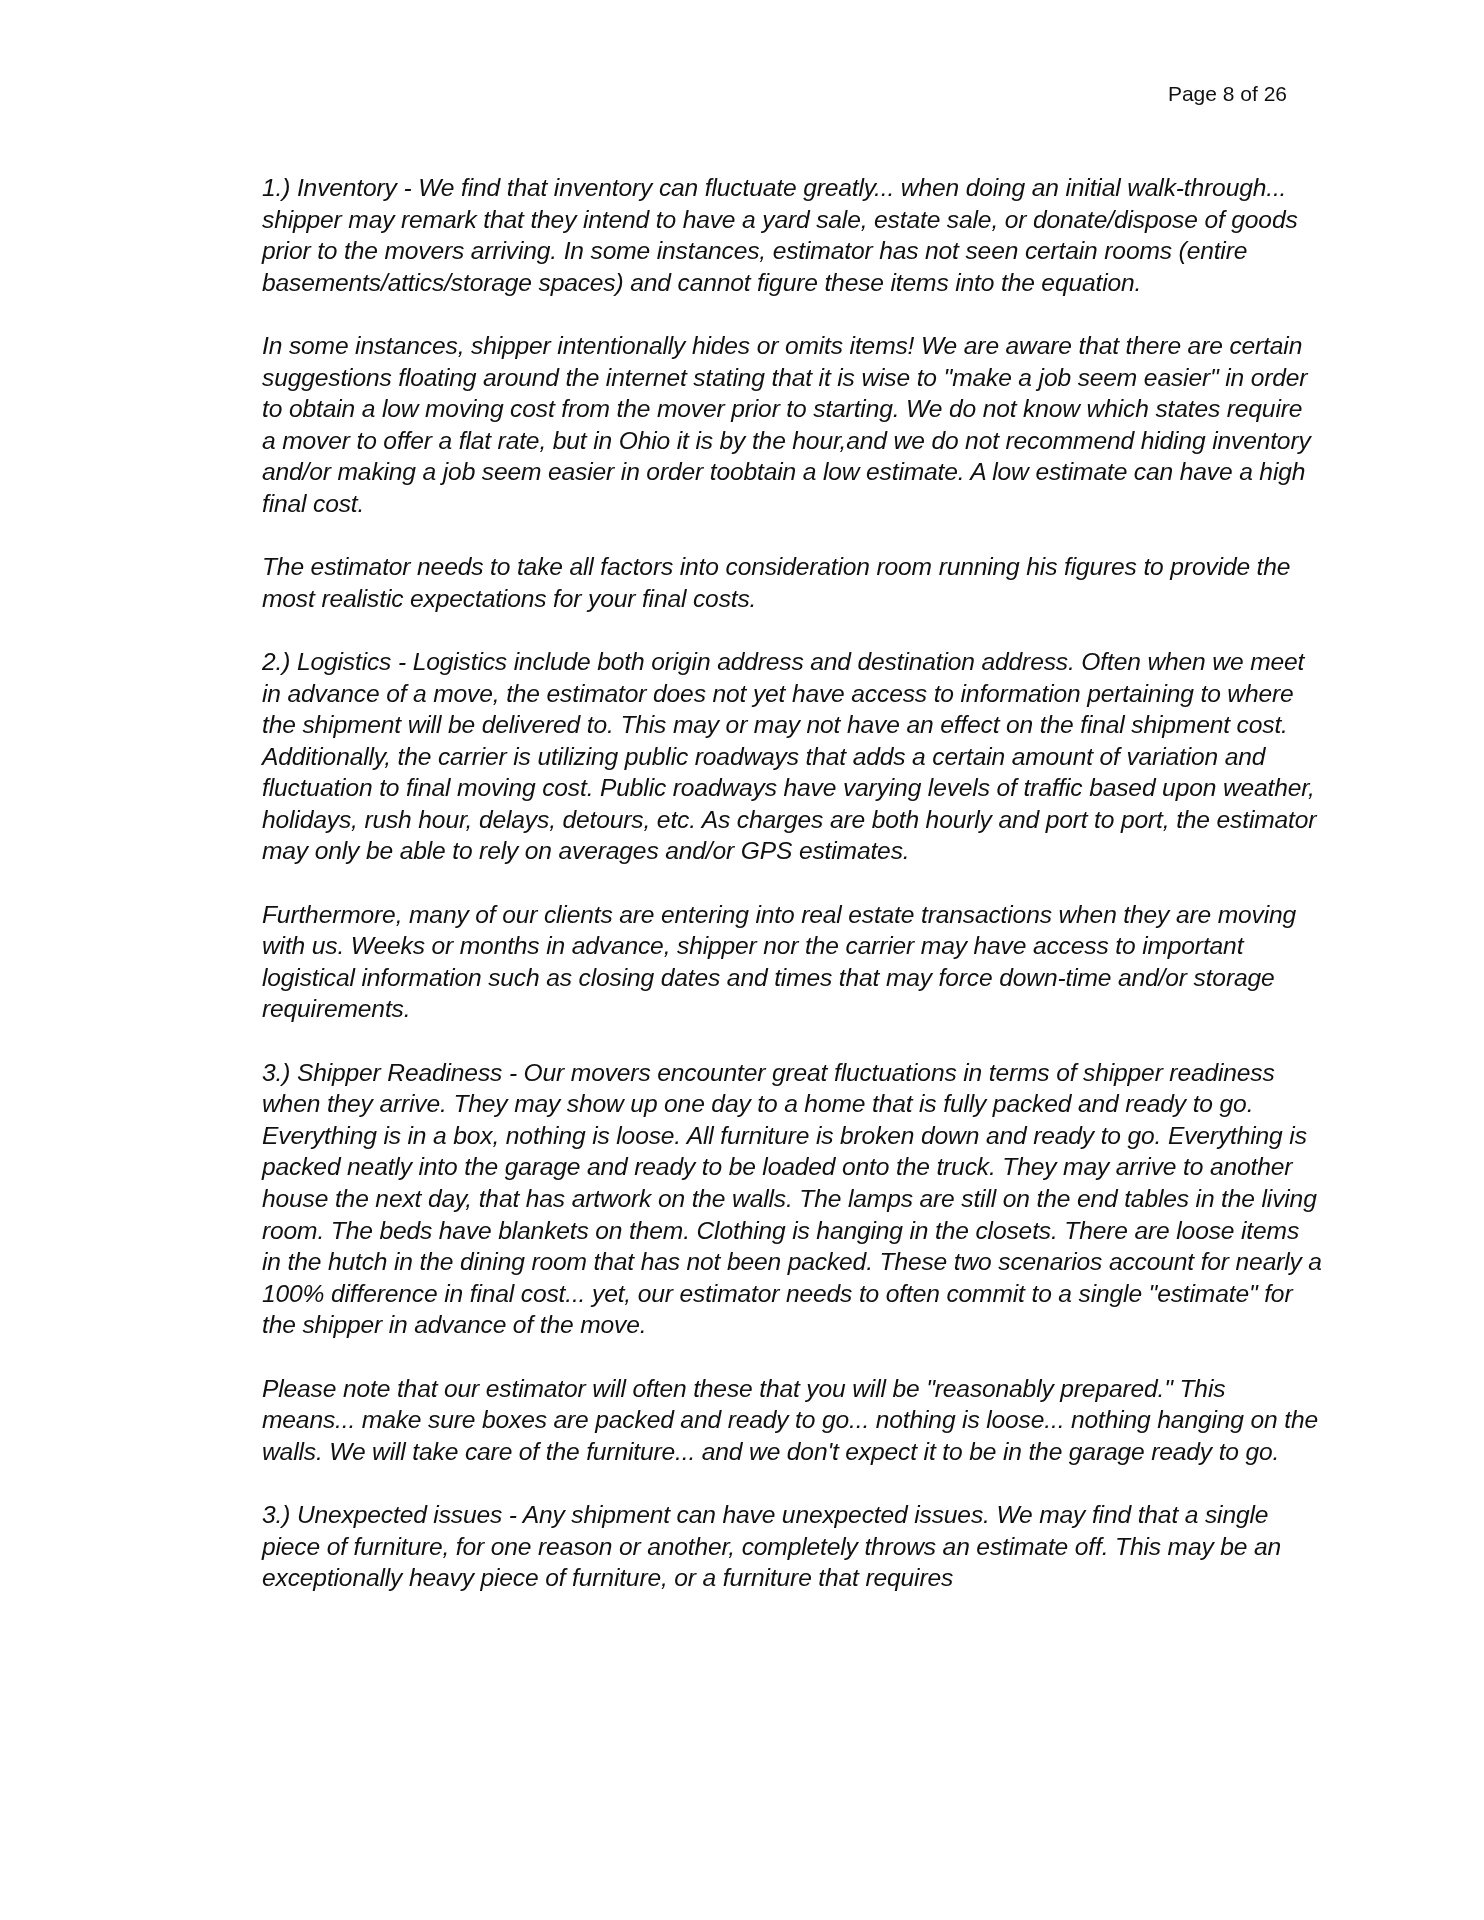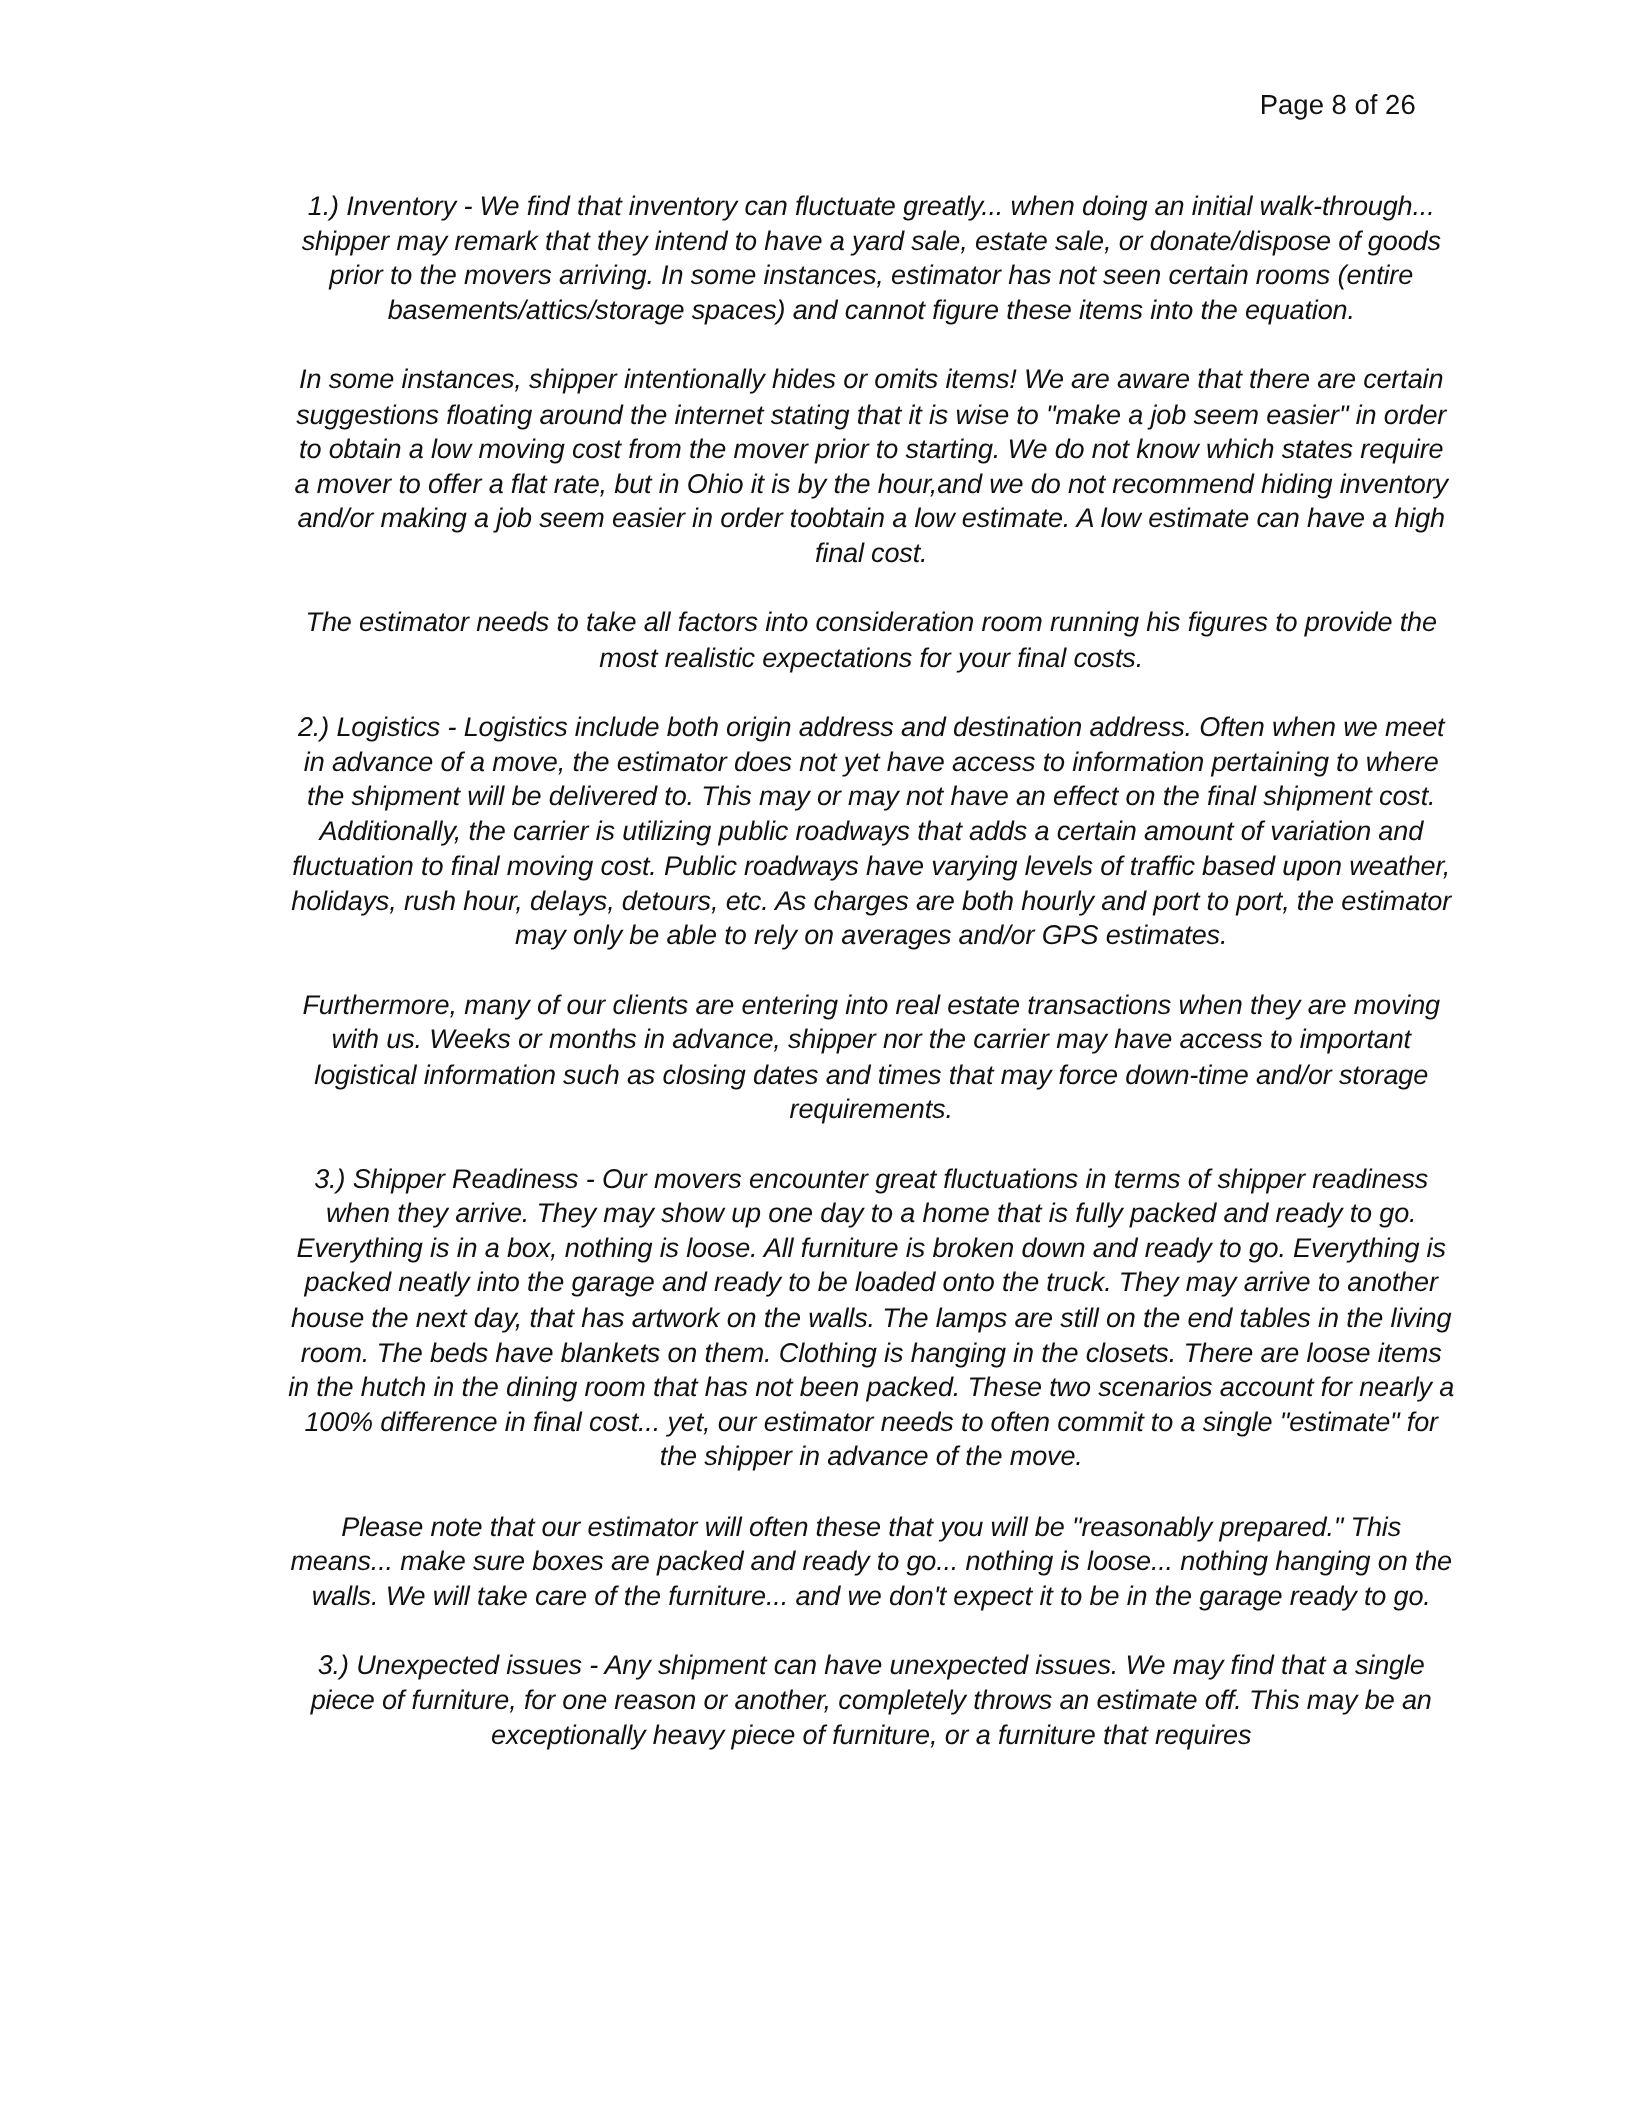--- a/index.html
+++ b/index.html
@@ -2,36 +2,36 @@
 <html><head>
   <meta charset="utf-8">
   <style>
     html, body { margin: 0; padding: 0; background: #ffffff; }
     body { width: 1484px; height: 1920px; position: relative; overflow: hidden; }
     .page-number {
       position: absolute;
       top: 82px;
       right: 197px;
       font-family: "Liberation Sans", sans-serif;
-      font-size: 25px;
+      font-size: 21px;
       color: #111111;
     }
     .content {
       position: absolute;
       top: 172px;
       left: 262px;
       width: 1060px;
       font-family: "Liberation Sans", sans-serif;
       font-style: italic;
       font-size: 24.6px;
       line-height: 31.6px;
       color: #111111;
       letter-spacing: -0.15px;
     }
-    .content p { margin: 0 0 31.6px 0; text-align: center; }
+    .content p { margin: 0 0 31.6px 0; }
   </style>
 </head>
 <body>
 
 <div class="page-number">Page 8 of 26</div>
 
 <div class="content">
   <p>1.) Inventory - We find that inventory can fluctuate greatly... when doing an initial walk-through... shipper may remark that they intend to have a yard sale, estate sale, or donate/dispose of goods prior to the movers arriving. In some instances, estimator has not seen certain rooms (entire basements/attics/storage spaces) and cannot figure these items into the equation.</p>
   <p>In some instances, shipper intentionally hides or omits items! We are aware that there are certain suggestions floating around the internet stating that it is wise to "make a job seem easier" in order to obtain a low moving cost from the mover prior to starting. We do not know which states require a mover to offer a flat rate, but in Ohio it is by the hour,and we do not recommend hiding inventory and/or making a job seem easier in order toobtain a low estimate. A low estimate can have a high final cost.</p>
   <p>The estimator needs to take all factors into consideration room running his figures to provide the most realistic expectations for your final costs.</p>

